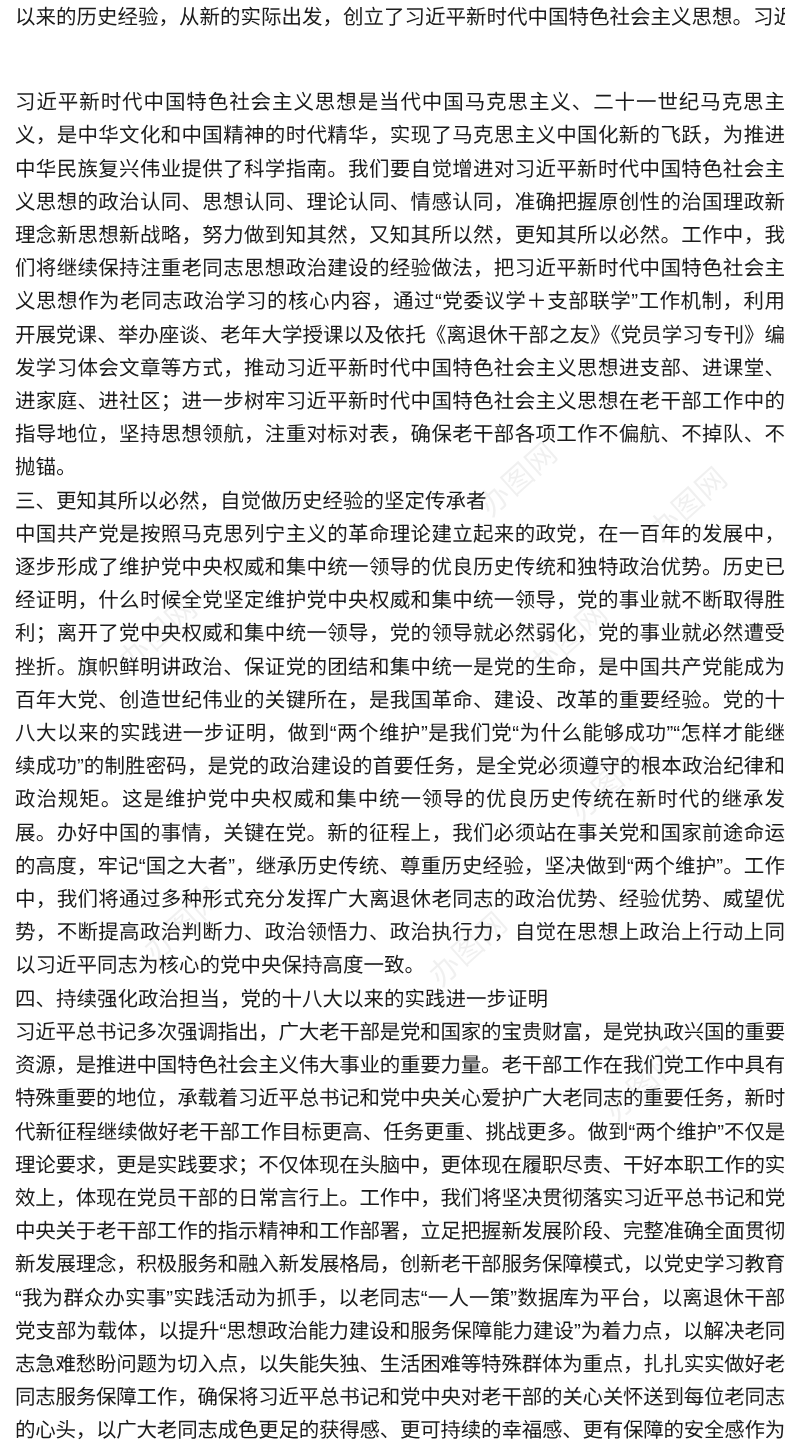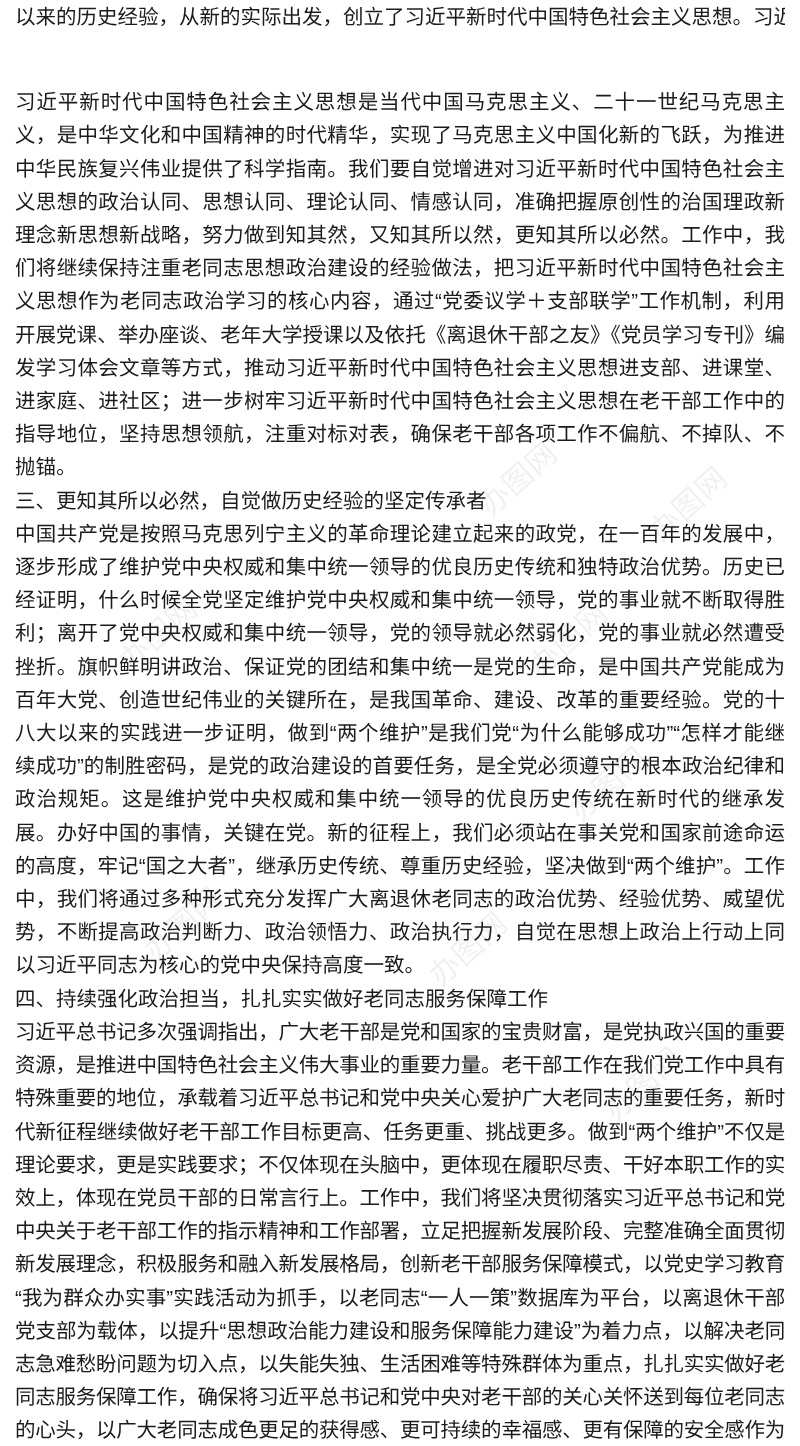--- a/index.html
+++ b/index.html
@@ -114,18 +114,18 @@
 
     <div class="gap-after-carry"></div>
 
 
     <p class="doc-para">习近平新时代中国特色社会主义思想是当代中国马克思主义、二十一世纪马克思主义，是中华文化和中国精神的时代精华，实现了马克思主义中国化新的飞跃，为推进中华民族复兴伟业提供了科学指南。我们要自觉增进对习近平新时代中国特色社会主义思想的政治认同、思想认同、理论认同、情感认同，准确把握原创性的治国理政新理念新思想新战略，努力做到知其然，又知其所以然，更知其所以必然。工作中，我们将继续保持注重老同志思想政治建设的经验做法，把习近平新时代中国特色社会主义思想作为老同志政治学习的核心内容，通过“党委议学＋支部联学”工作机制，利用开展党课、举办座谈、老年大学授课以及依托《离退休干部之友》《党员学习专刊》编发学习体会文章等方式，推动习近平新时代中国特色社会主义思想进支部、进课堂、进家庭、进社区；进一步树牢习近平新时代中国特色社会主义思想在老干部工作中的指导地位，坚持思想领航，注重对标对表，确保老干部各项工作不偏航、不掉队、不抛锚。</p>
 
     <p class="doc-heading">三、更知其所以必然，自觉做历史经验的坚定传承者</p>
 
     <p class="doc-para">中国共产党是按照马克思列宁主义的革命理论建立起来的政党，在一百年的发展中，逐步形成了维护党中央权威和集中统一领导的优良历史传统和独特政治优势。历史已经证明，什么时候全党坚定维护党中央权威和集中统一领导，党的事业就不断取得胜利；离开了党中央权威和集中统一领导，党的领导就必然弱化，党的事业就必然遭受挫折。旗帜鲜明讲政治、保证党的团结和集中统一是党的生命，是中国共产党能成为百年大党、创造世纪伟业的关键所在，是我国革命、建设、改革的重要经验。党的十八大以来的实践进一步证明，做到“两个维护”是我们党“为什么能够成功”“怎样才能继续成功”的制胜密码，是党的政治建设的首要任务，是全党必须遵守的根本政治纪律和政治规矩。这是维护党中央权威和集中统一领导的优良历史传统在新时代的继承发展。办好中国的事情，关键在党。新的征程上，我们必须站在事关党和国家前途命运的高度，牢记“国之大者”，继承历史传统、尊重历史经验，坚决做到“两个维护”。工作中，我们将通过多种形式充分发挥广大离退休老同志的政治优势、经验优势、威望优势，不断提高政治判断力、政治领悟力、政治执行力，自觉在思想上政治上行动上同以习近平同志为核心的党中央保持高度一致。</p>
 
-    <p class="doc-heading">四、持续强化政治担当，扎扎实实做好老同志服务保障工作</p>
+    <p class="doc-heading">四、持续强化政治担当，党的十八大以来的实践进一步证明</p>
 
     <p class="doc-para tight">习近平总书记多次强调指出，广大老干部是党和国家的宝贵财富，是党执政兴国的重要资源，是推进中国特色社会主义伟大事业的重要力量。老干部工作在我们党工作中具有特殊重要的地位，承载着习近平总书记和党中央关心爱护广大老同志的重要任务，新时代新征程继续做好老干部工作目标更高、任务更重、挑战更多。做到“两个维护”不仅是理论要求，更是实践要求；不仅体现在头脑中，更体现在履职尽责、干好本职工作的实效上，体现在党员干部的日常言行上。工作中，我们将坚决贯彻落实习近平总书记和党中央关于老干部工作的指示精神和工作部署，立足把握新发展阶段、完整准确全面贯彻新发展理念，积极服务和融入新发展格局，创新老干部服务保障模式，以党史学习教育“我为群众办实事”实践活动为抓手，以老同志“一人一策”数据库为平台，以离退休干部党支部为载体，以提升“思想政治能力建设和服务保障能力建设”为着力点，以解决老同志急难愁盼问题为切入点，以失能失独、生活困难等特殊群体为重点，扎扎实实做好老同志服务保障工作，确保将习近平总书记和党中央对老干部的关心关怀送到每位老同志的心头，以广大老同志成色更足的获得感、更可持续的幸福感、更有保障的安全感作为检验我们坚决做到“两个维护”的有力明证。</p>
 
   </div>
 </div>
 
 </body></html>

